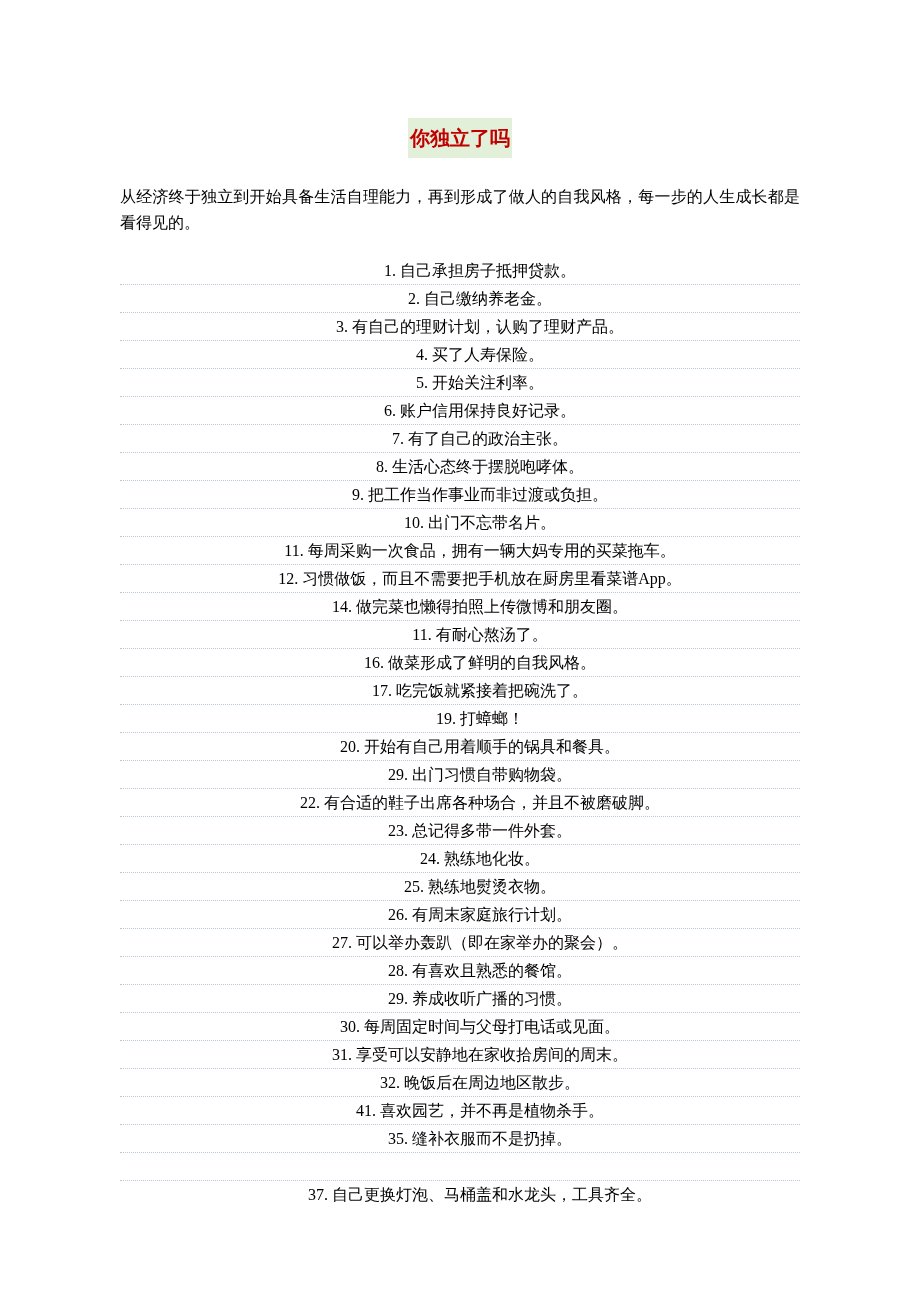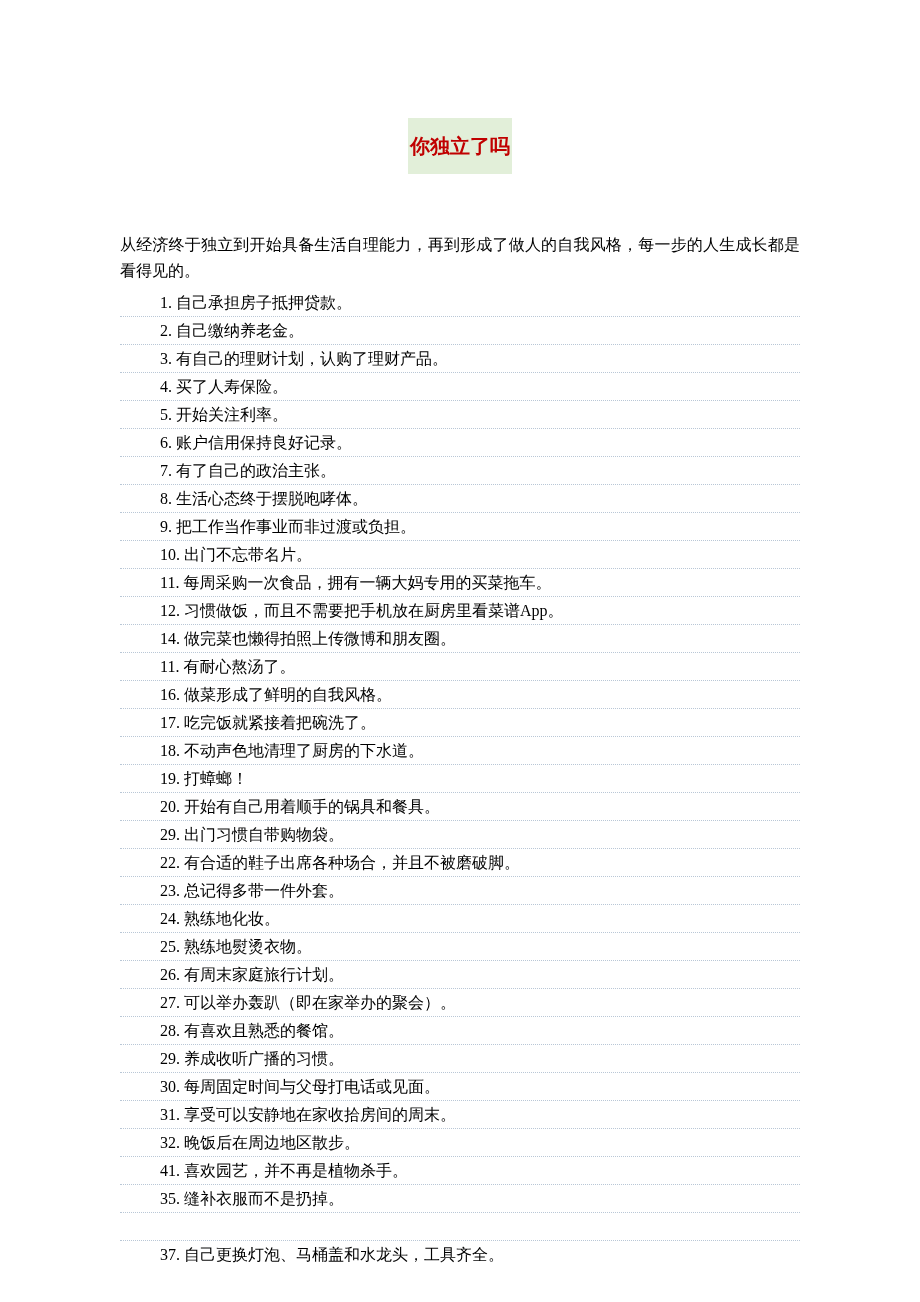--- a/index.html
+++ b/index.html
@@ -16,44 +16,45 @@
     color: #000;
     font-size: 16px;
     line-height: 1.6;
   }
   .title {
     text-align: left;
     font-weight: bold;
     color: #c00000;
     background: #e2efd9;
     display: inline-block;
-    padding: 12px 2px;
+    padding: 4px 2px;
     font-size: 20px;
-    margin-bottom: 40px;
+    margin-bottom: 8px;
   }
   .title-wrap {
     text-align: center;
     margin-bottom: 18px;
   }
   .intro {
-    margin: 0 0 6px 0;
+    margin: 0 0 22px 0;
     text-align: justify;
   }
   ol.checklist {
     list-style: none;
     margin: 0;
     padding: 0;
   }
   ol.checklist li {
     position: relative;
     margin: 0;
     padding: 0 0 0 40px;
     border-bottom: 1px dotted #b9c7d6;
     line-height: 27px;
     white-space: nowrap;
+    text-align: center;
   }
   ol.checklist li .num {
     display: inline-block;
   }
   .gap {
     height: 27px;
     border-bottom: 1px dotted #b9c7d6;
   }
   .no-border {
     border-bottom: none !important;
@@ -77,21 +78,20 @@
       <li><span class="num">7.</span><span> 有了自己的政治主张。</span></li>
       <li><span class="num">8.</span><span> 生活心态终于摆脱咆哮体。</span></li>
       <li><span class="num">9.</span><span> 把工作当作事业而非过渡或负担。</span></li>
       <li><span class="num">10.</span><span> 出门不忘带名片。</span></li>
       <li><span class="num">11.</span><span> 每周采购一次食品，拥有一辆大妈专用的买菜拖车。</span></li>
       <li><span class="num">12.</span><span> 习惯做饭，而且不需要把手机放在厨房里看菜谱App。</span></li>
       <li><span class="num">14.</span><span> 做完菜也懒得拍照上传微博和朋友圈。</span></li>
       <li><span class="num">11.</span><span> 有耐心熬汤了。</span></li>
       <li><span class="num">16.</span><span> 做菜形成了鲜明的自我风格。</span></li>
       <li><span class="num">17.</span><span> 吃完饭就紧接着把碗洗了。</span></li>
-      <li><span class="num">18.</span><span> 不动声色地清理了厨房的下水道。</span></li>
       <li><span class="num">19.</span><span> 打蟑螂！</span></li>
       <li><span class="num">20.</span><span> 开始有自己用着顺手的锅具和餐具。</span></li>
       <li><span class="num">29.</span><span> 出门习惯自带购物袋。</span></li>
       <li><span class="num">22.</span><span> 有合适的鞋子出席各种场合，并且不被磨破脚。</span></li>
       <li><span class="num">23.</span><span> 总记得多带一件外套。</span></li>
       <li><span class="num">24.</span><span> 熟练地化妆。</span></li>
       <li><span class="num">25.</span><span> 熟练地熨烫衣物。</span></li>
       <li><span class="num">26.</span><span> 有周末家庭旅行计划。</span></li>
       <li><span class="num">27.</span><span> 可以举办轰趴（即在家举办的聚会）。</span></li>
       <li><span class="num">28.</span><span> 有喜欢且熟悉的餐馆。</span></li>

